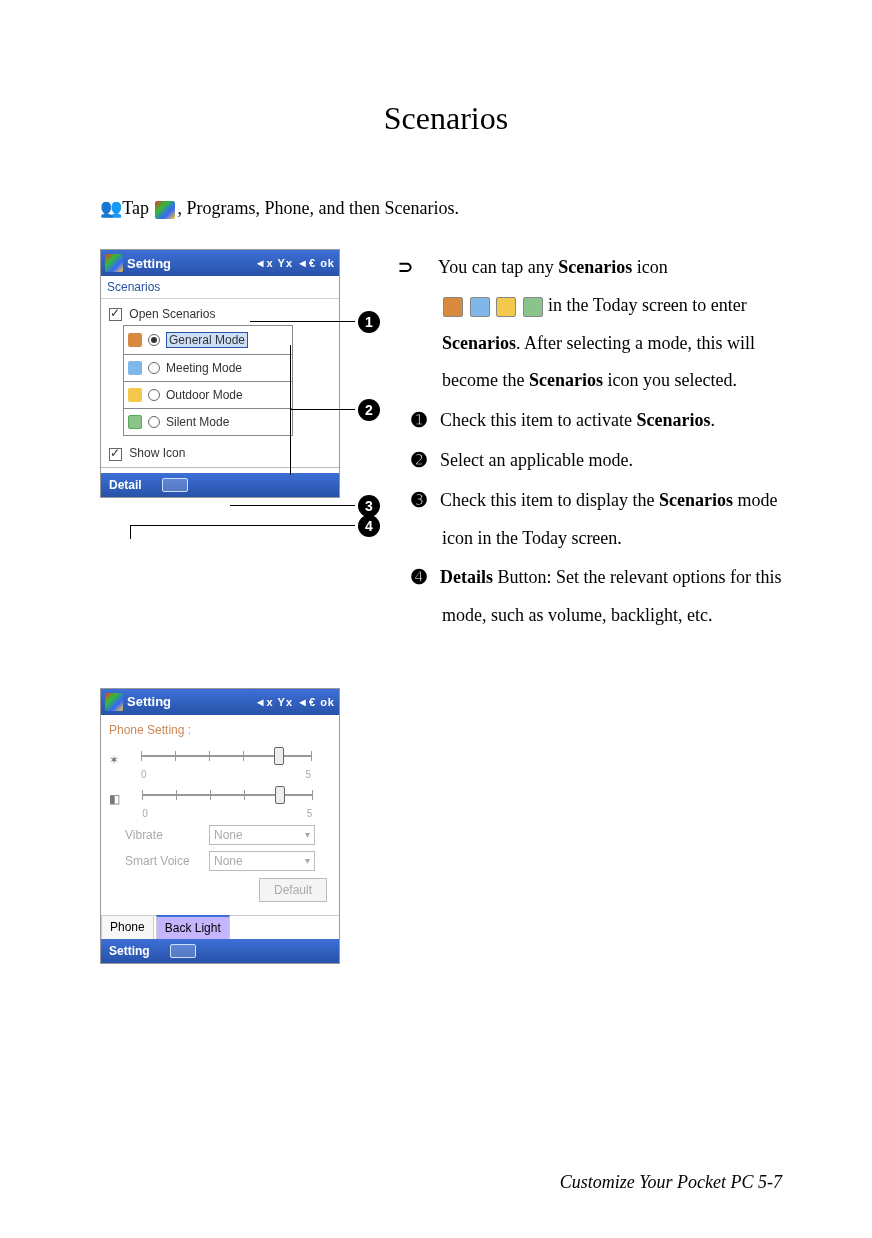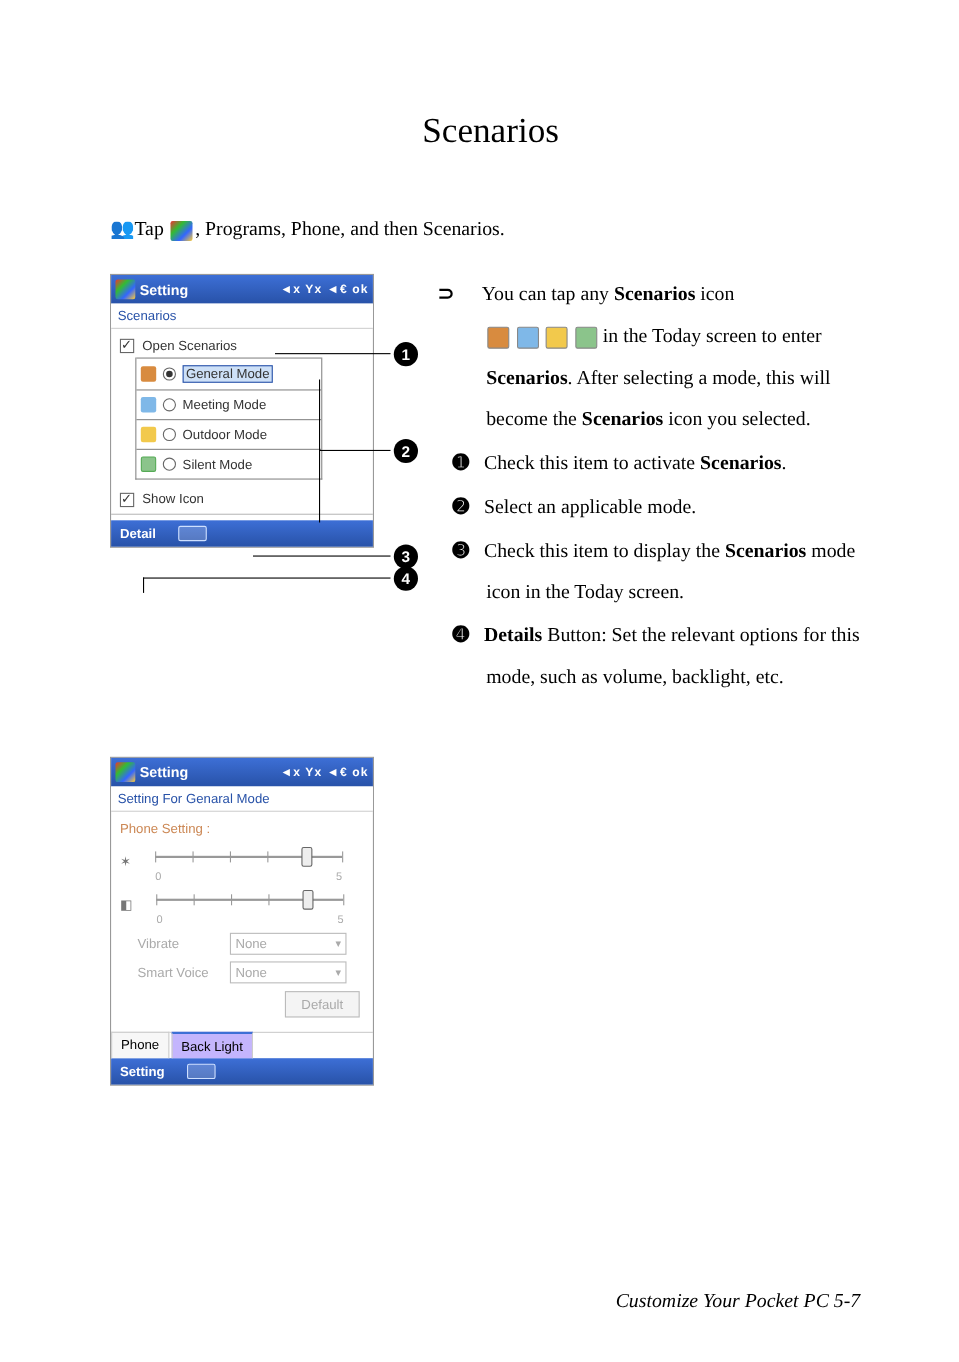--- a/index.html
+++ b/index.html
@@ -239,21 +239,20 @@
 
       <div style="height:180px;"></div>
 
       <div class="device">
         <div class="topbar">
           <span class="flag"></span>
           <span>Setting</span>
           <span class="spacer"></span>
           <span class="tray">◄x  Yx  ◄€  ok</span>
         </div>
-        <div class="subhead">Setting For Genaral Mode</div>
         <div class="pane">
           <div style="color:#c85; font-size:12px;margin-bottom:4px;">Phone Setting :</div>
           <div style="display:flex;align-items:center;">
             <span class="sl-icons">✶</span>
             <div style="flex:1;">
               <div class="slider">
                 <div class="track"></div>
                 <div class="tick" style="left:0%"></div>
                   <div class="tick" style="left:20%"></div>
                   <div class="tick" style="left:40%"></div>

